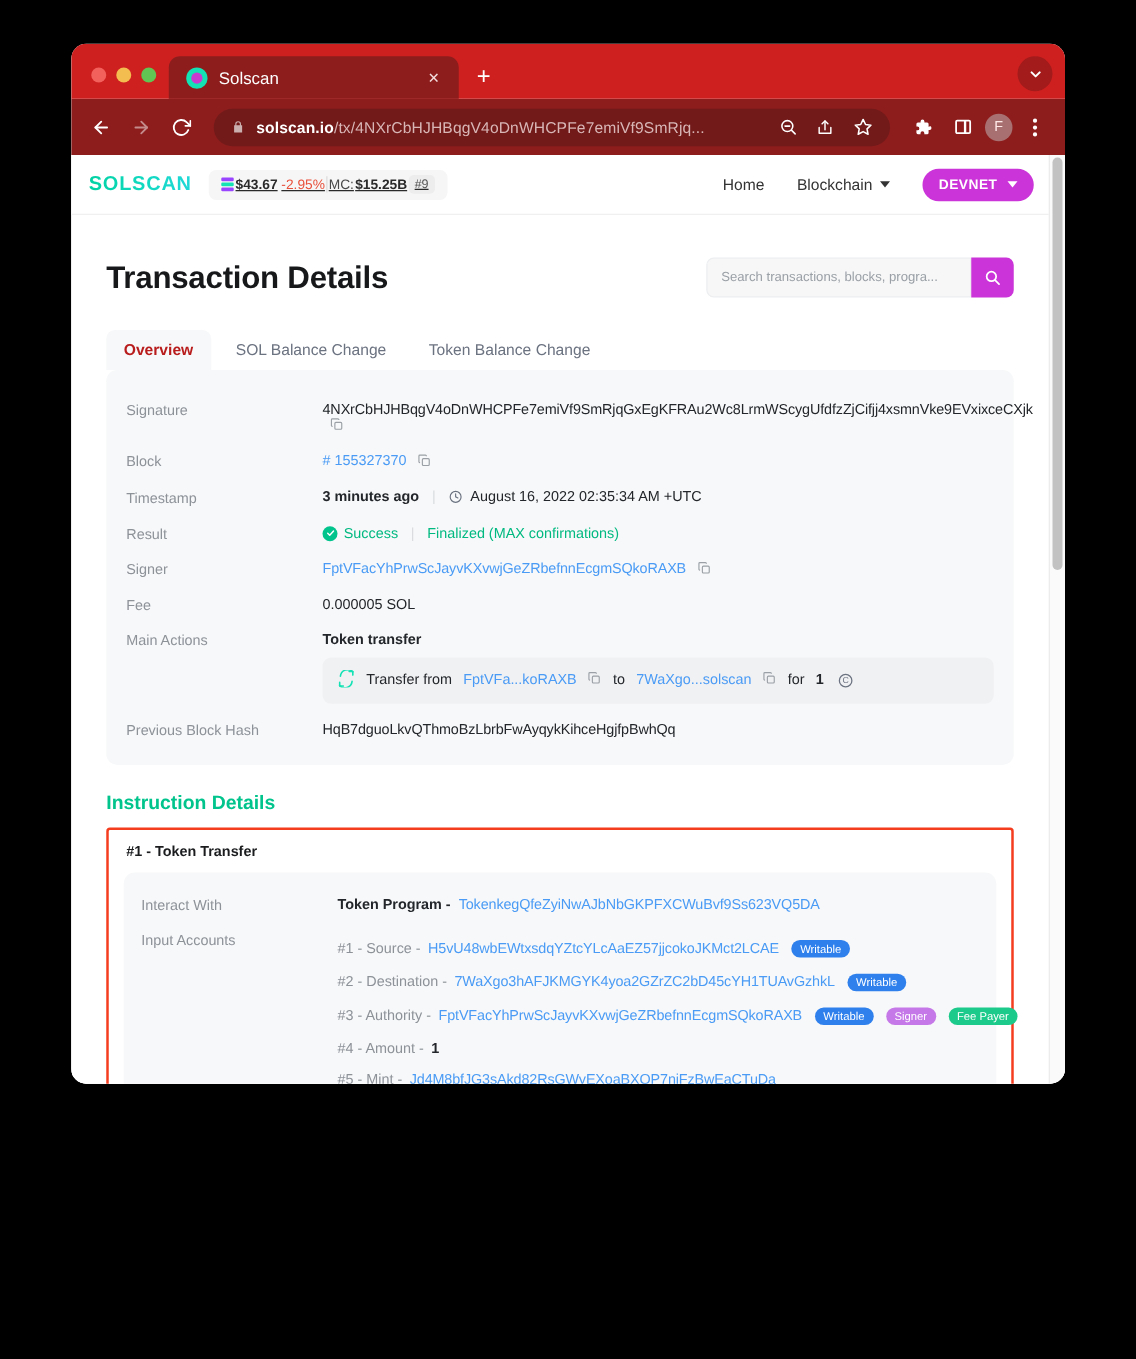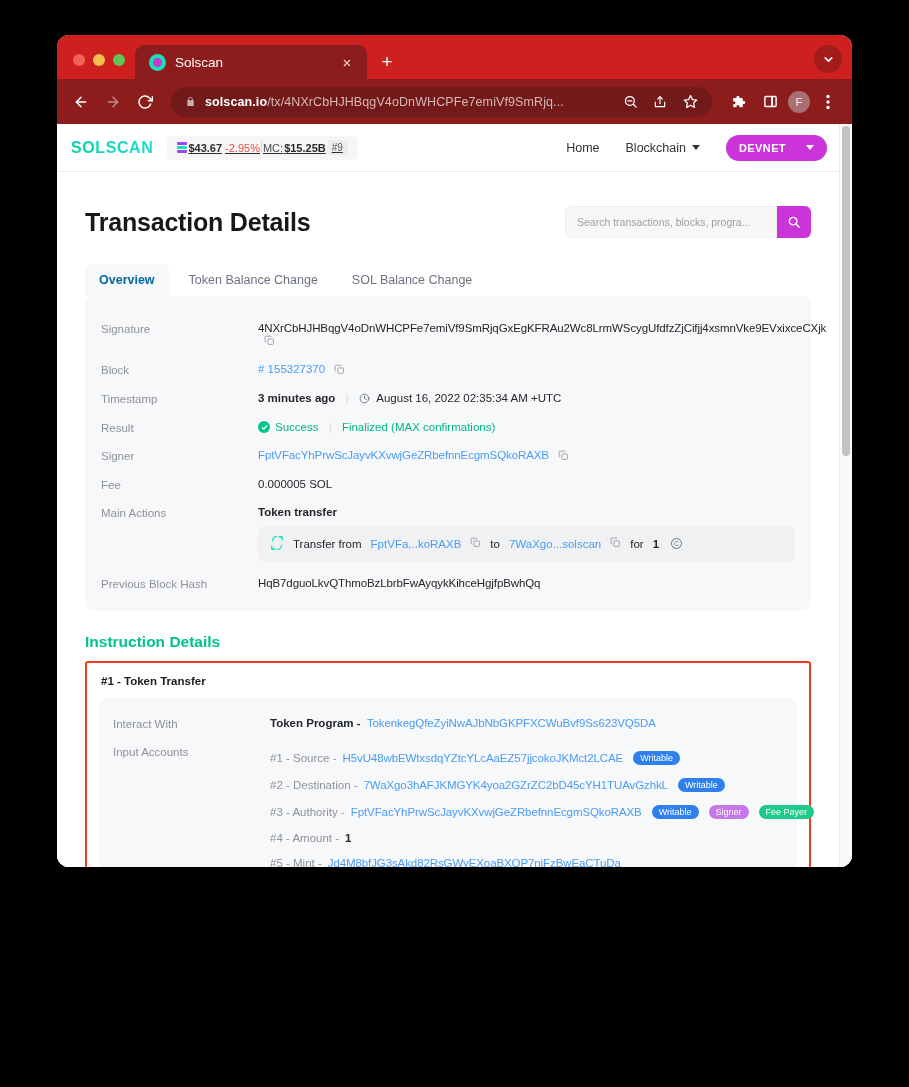--- a/index.html
+++ b/index.html
@@ -200,21 +200,21 @@
   .nav-link { font-size: 12.5px; color: #333; }
   .nav-link.with-caret { display: flex; align-items: center; gap: 6px; }
   .caret {
     width: 0; height: 0;
     border-left: 4px solid transparent;
     border-right: 4px solid transparent;
     border-top: 5px solid #333;
   }
   .caret.white { border-top-color: #fff; }
   .devnet-btn {
-    display: flex; align-items: center; gap: 20px;
+    display: flex; align-items: center; gap: 8px;
     background: #cb34d8;
     color: #fff;
     font-size: 11px; font-weight: bold;
     letter-spacing: .4px;
     border-radius: 16px;
     padding: 7px 13px;
   }
 
   
   .page-body { padding: 0 28px; }
@@ -246,21 +246,21 @@
     margin-top: 26px;
     gap: 6px;
   }
   .tab-item {
     font-size: 12.5px;
     color: #6b7280;
     padding: 9px 14px;
     border-radius: 7px 7px 0 0;
   }
   .tab-item.active {
-    color: #0369a1; font-weight: bold;
+    color: #b91c1c; font-weight: bold;
     background: #f7f8f9;
   }
 
   .card {
     background: #f7f8f9;
     border-radius: 9px;
     padding: 18px 16px 14px 16px;
   }
   .row {
     display: flex;
@@ -513,22 +513,22 @@
               <svg width="14" height="14" viewBox="0 0 24 24" fill="none" stroke="#ffffff" stroke-width="2.4" stroke-linecap="round">
                   <circle cx="10.5" cy="10.5" r="6.5"></circle>
                   <line x1="15.5" y1="15.5" x2="21" y2="21"></line>
                 </svg>
             </div>
           </div>
         </div>
 
         <div class="tabs">
           <div class="tab-item active">Overview</div>
+          <div class="tab-item">SOL Balance Change</div>
           <div class="tab-item">Token Balance Change</div>
-          <div class="tab-item">SOL Balance Change</div>
         </div>
 
         <div class="card">
 
           <div class="row">
             <div class="lbl">Signature</div>
             <div class="val">
               <span class="mono-addr">4NXrCbHJHBqgV4oDnWHCPFe7emiVf9SmRjqGxEgKFRAu2Wc8LrmWScygUfdfzZjCifjj4xsmnVke9EVxixceCXjk</span>
               <span class="copy">
                 <svg width="11" height="11" viewBox="0 0 24 24" fill="none" stroke="#9aa0a6" stroke-width="2">

